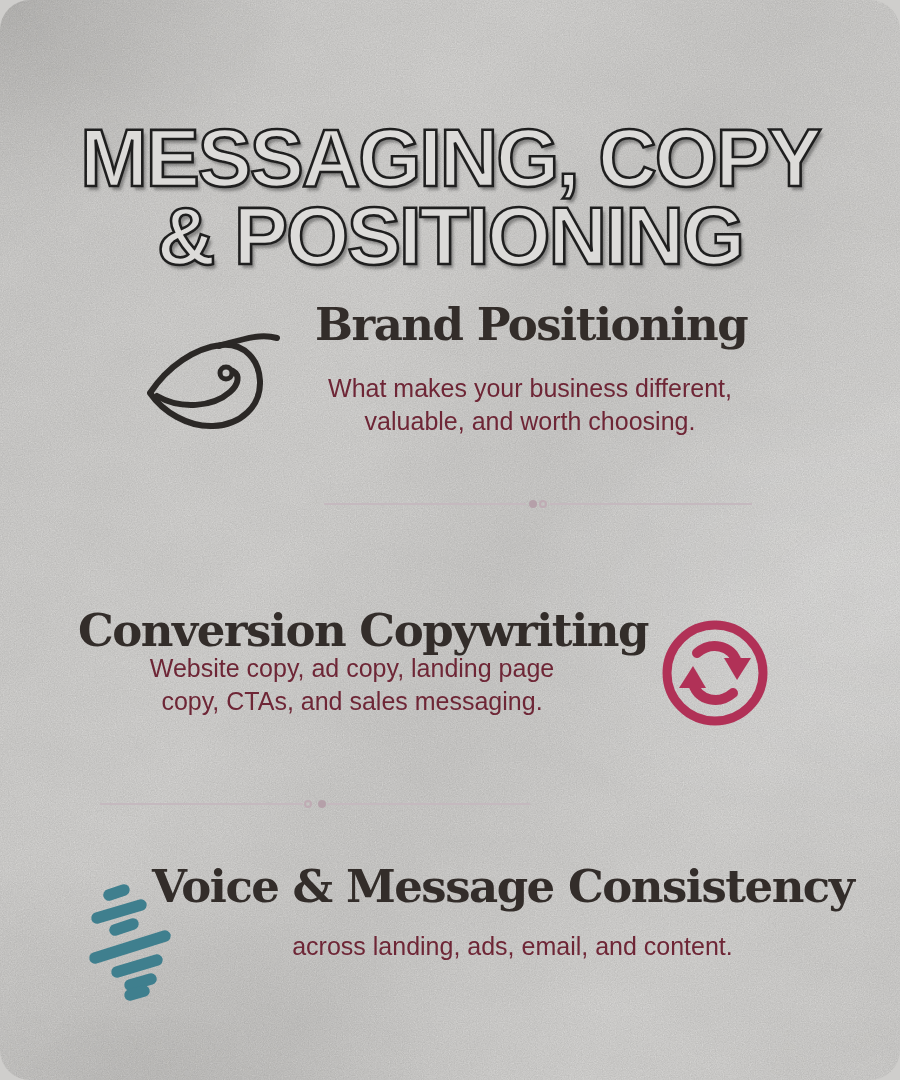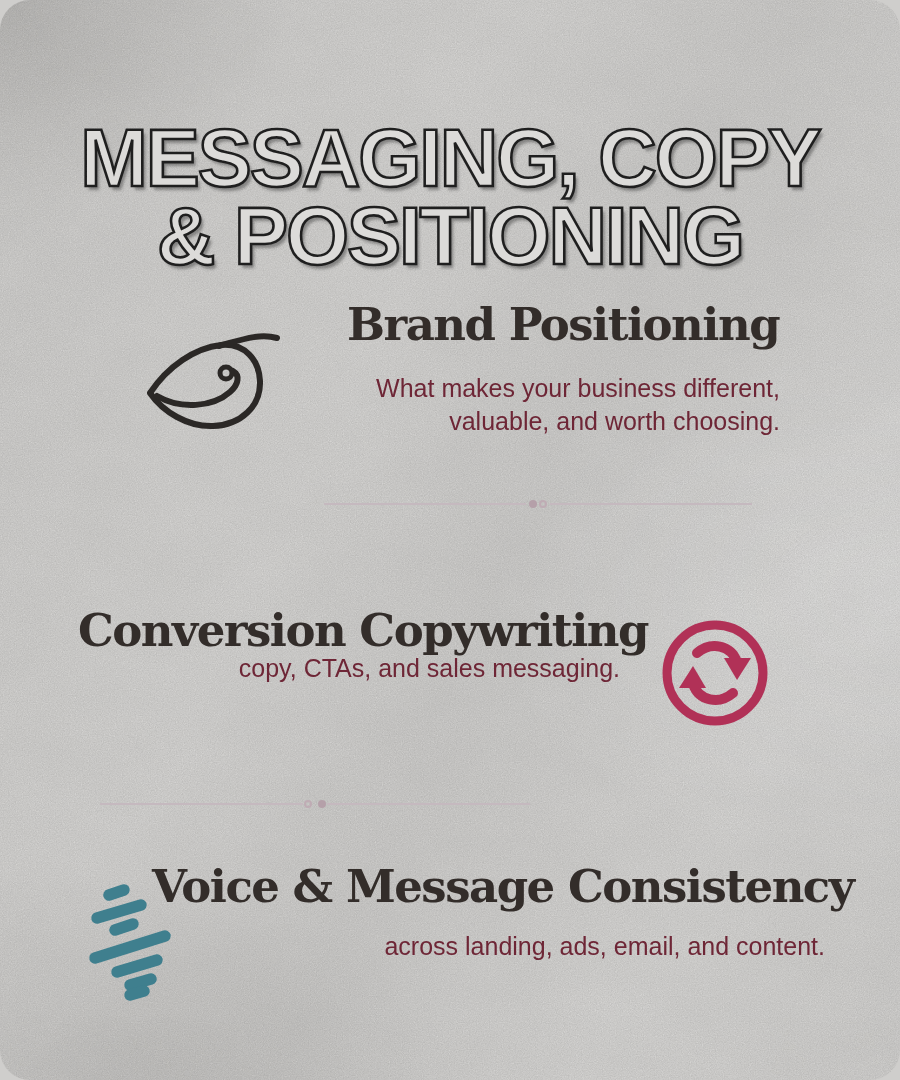--- a/index.html
+++ b/index.html
@@ -44,21 +44,21 @@
     letter-spacing: -1.5px;
     color: #332d2a;
     text-align: center;
     white-space: nowrap;
   }
   .desc {
     position: absolute;
     font-size: 25px;
     line-height: 1.32;
     color: #6e2636;
-    text-align: right;
+    text-align: center;
   }
   .desc .dline { display: block; }
 
   
   .divider {
     position: absolute;
     height: 10px;
     display: flex;
     align-items: center;
   }
@@ -104,37 +104,38 @@
 
     <div class="icon-box" style="left:133px; top:326px; width:150px; height:124px;">
       <svg width="150" height="124" viewBox="0 0 150 124" fill="none">
         <path d="M 17 67 C 35 40, 62 22, 88 19 C 112 17, 126 34, 127 55 C 128 80, 108 99, 80 100 C 55 101, 30 86, 17 67 Z" stroke="#2b2826" stroke-width="6" stroke-linecap="round" stroke-linejoin="round"></path>
         <path d="M 86 20 C 108 14, 126 7, 144 12" stroke="#2b2826" stroke-width="6" stroke-linecap="round"></path>
         <path d="M 24 70 C 48 84, 80 81, 97 66 C 106 58, 107 49, 100 45" stroke="#2b2826" stroke-width="6" stroke-linecap="round"></path>
         <circle cx="93" cy="47" r="6" stroke="#2b2826" stroke-width="5"></circle>
       </svg>
     </div>
 
-    <div class="heading" style="left:328px; top:298px; width:470px;">Brand Positioning</div>
+    <div class="heading" style="left:296px; top:298px; width:470px;">Brand Positioning</div>
 
     <div class="desc" style="left:280px; top:372px; width:500px;">
       <span class="dline">What makes your business different,</span>
       <span class="dline">valuable, and worth choosing.</span>
     </div>
 
     <div class="divider" style="left:324px; top:499px; width:428px;">
       <span class="dline-rule"></span>
       <span class="dot-solid"></span>
       <span class="dot-ring"></span>
       <span class="dline-rule"></span>
     </div>
 
     <div class="heading" style="left:78px; top:604px; width:548px;">Conversion Copywriting</div>
 
     <div class="desc" style="left:84px; top:652px; width:536px;">
+      <span class="dline">Website copy, ad copy, landing page</span>
       <span class="dline">copy, CTAs, and sales messaging.</span>
     </div>
 
     <div class="icon-box" style="left:658px; top:616px; width:114px; height:114px;">
       <svg width="114" height="114" viewBox="0 0 114 114" fill="none">
         <circle cx="57" cy="57" r="48" stroke="#b13157" stroke-width="9"></circle>
         <path d="M 39 37 C 53 25, 73 29, 79 46" stroke="#b13157" stroke-width="10" stroke-linecap="round"></path>
         <polygon points="66,42 93,42 79,64" fill="#b13157"></polygon>
         <path d="M 75 77 C 61 89, 41 85, 35 68" stroke="#b13157" stroke-width="10" stroke-linecap="round"></path>
         <polygon points="48,72 21,72 35,50" fill="#b13157"></polygon>

